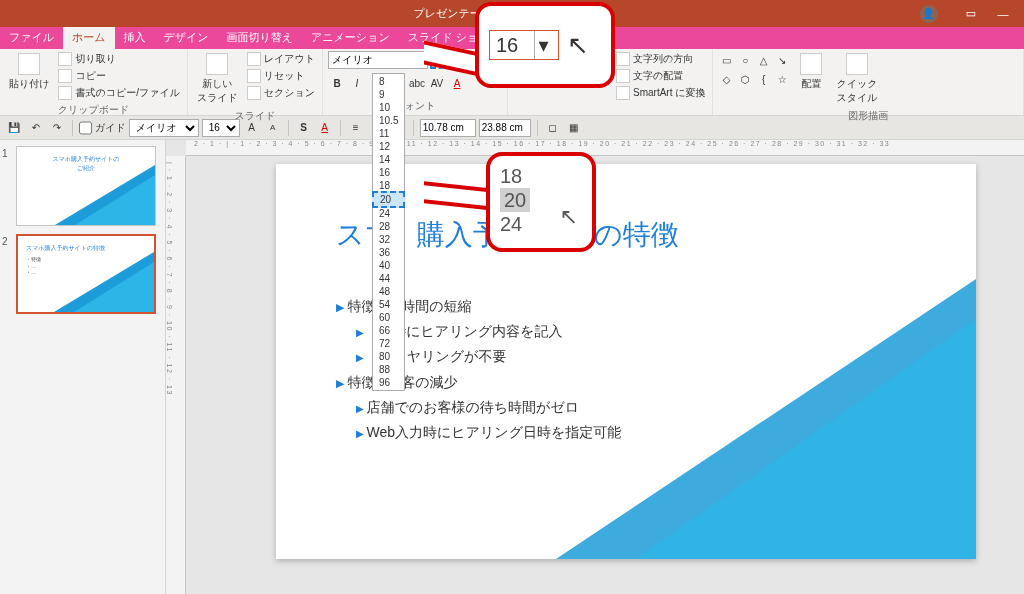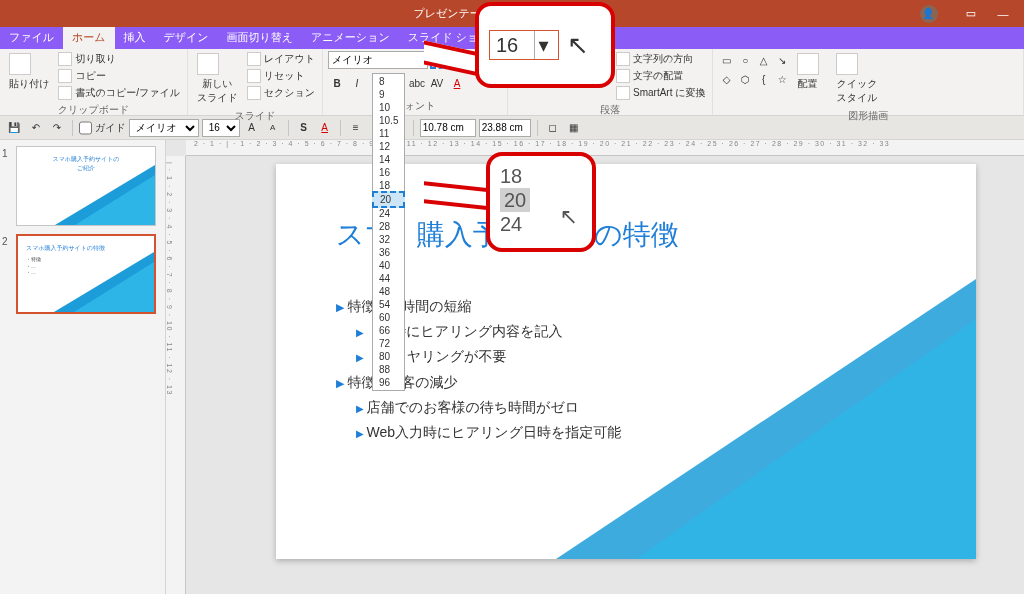--- a/index.html
+++ b/index.html
@@ -2,28 +2,28 @@
 <html><head>
 <meta charset="utf-8">
 <style>
 *{box-sizing:border-box;margin:0;padding:0;font-family:"Meiryo","Yu Gothic",sans-serif}
 body{background:#e6e6e6;width:1024px;height:594px;overflow:hidden;font-size:11px;color:#333;position:relative}
 .titlebar{height:27px;background:#b7472a;display:flex;align-items:center;color:#fff;font-size:11px;position:relative}
 .titlebar .title{position:absolute;left:50%;transform:translateX(-50%)}
 .titlebar .wins{margin-left:auto;display:flex;gap:14px;padding-right:12px}
 .titlebar .wins span{width:18px;height:18px;display:flex;align-items:center;justify-content:center}
 .avatar{width:20px;height:20px;border-radius:50%;background:#8b6554;margin-right:10px;display:flex;align-items:center;justify-content:center;color:#fff;font-size:10px}
-.tabs{height:22px;background:#8b5cf6;display:flex;color:#fff;font-size:11px}
+.tabs{height:22px;background:#ec4899;display:flex;color:#fff;font-size:11px}
 .tab{padding:3px 9px;cursor:pointer}
 .tab.active{background:#f3f2f1;color:#b7472a}
 .ribbon{background:#f3f2f1;height:67px;display:flex;border-bottom:1px solid #d4d4d4}
 .rgroup{display:flex;flex-direction:column;padding:2px 5px;border-right:1px solid #e1e1e1;position:relative}
 .rgroup .body{flex:1;display:flex;gap:3px;align-items:flex-start}
 .rgroup .lbl{font-size:10px;color:#666;text-align:center;padding-top:2px}
-.vbtn{display:flex;flex-direction:column;align-items:flex-start;gap:2px;padding:2px 4px;font-size:10px;text-align:center;min-width:36px}
+.vbtn{display:flex;flex-direction:column;align-items:center;gap:2px;padding:2px 4px;font-size:10px;text-align:center;min-width:36px}
 .vbtn .ico{width:22px;height:22px;background:#fff;border:1px solid #ccc}
 .hbtn{display:flex;align-items:center;gap:3px;font-size:10px;padding:1px 2px;white-space:nowrap}
 .hbtn .ico{width:14px;height:14px;background:#fff;border:1px solid #ccc;flex-shrink:0}
 .col{display:flex;flex-direction:column;gap:1px}
 .fontbox{display:flex;gap:2px;margin-bottom:2px}
 .fontname{width:100px;height:18px;border:1px solid #ababab;background:#fff;font-size:10px;padding:1px 3px}
 .fontsize{width:32px;height:18px;border:2px dashed #1f7ed8;background:#fff;font-size:10px;padding:1px 3px;display:flex;align-items:center;justify-content:space-between}
 .fontsize .dd{width:9px;background:#efefef;border-left:1px solid #ababab;height:100%}
 .icorow{display:flex;gap:2px;height:18px;align-items:center}
 .icobtn{width:18px;height:18px;display:flex;align-items:center;justify-content:center;font-size:10px;border:1px solid transparent}
@@ -196,21 +196,20 @@
         <div class="hbtn">
             <span class="ico"></span>
             <span>文字の配置</span>
           </div>
         <div class="hbtn">
             <span class="ico"></span>
             <span>SmartArt に変換</span>
           </div>
       </div>
     </div>
-    <div class="lbl">段落</div>
   </div>
 
   <div class="rgroup" style="flex:1">
     <div class="body">
       <div class="col" style="width:72px">
         <div class="icorow">
             <span class="icobtn">▭</span>
             <span class="icobtn">○</span>
             <span class="icobtn">△</span>
             <span class="icobtn">↘</span>

